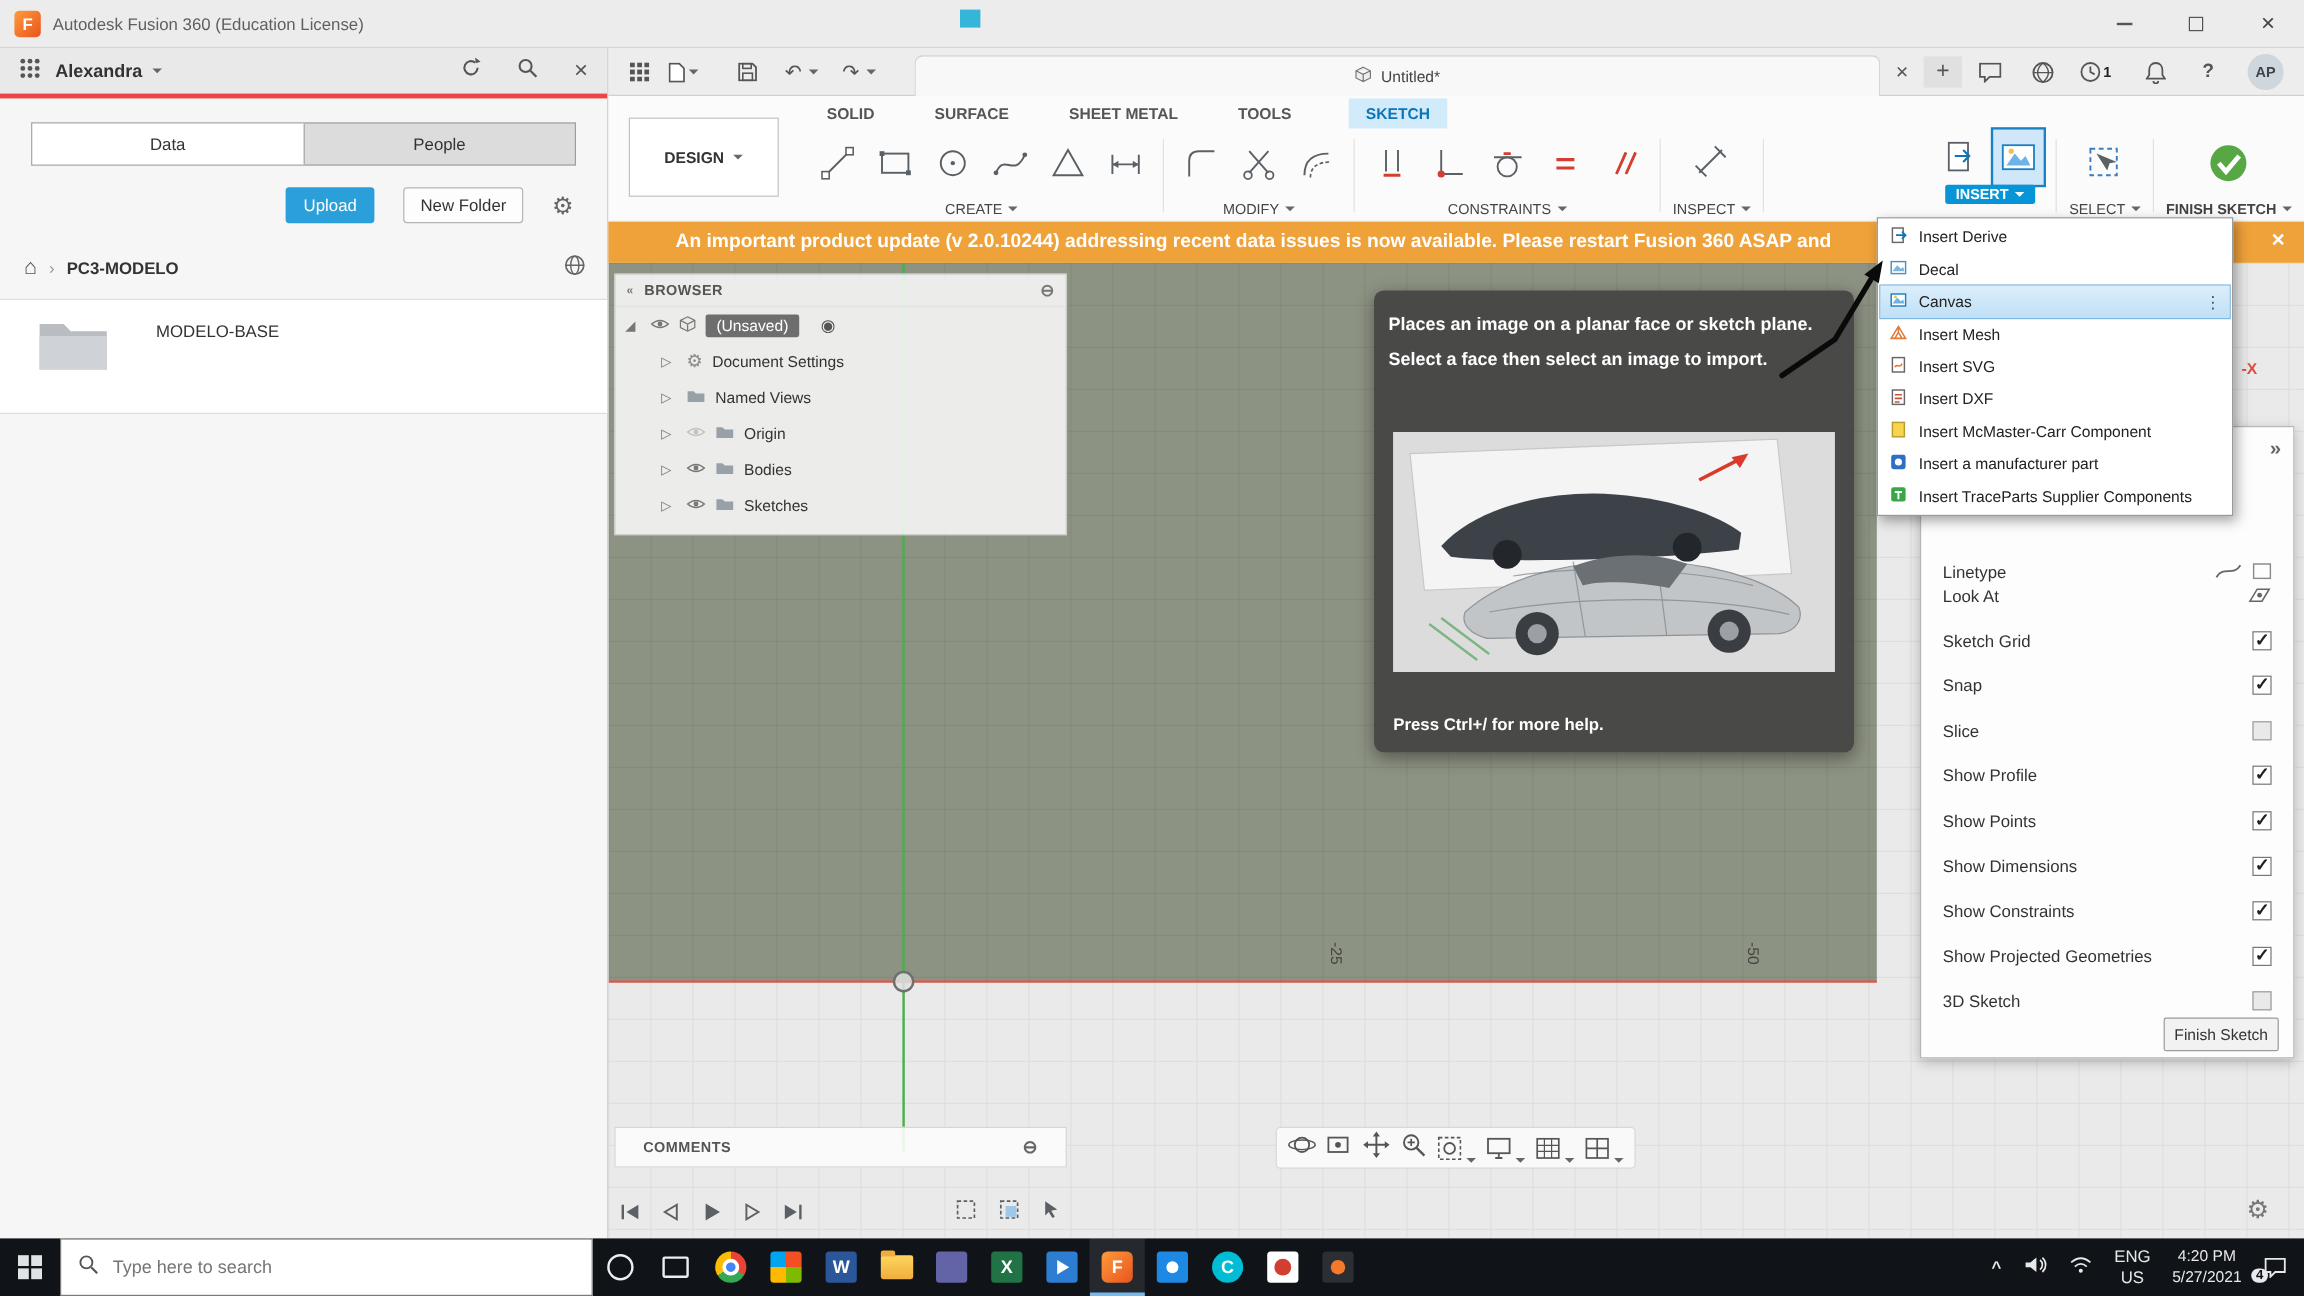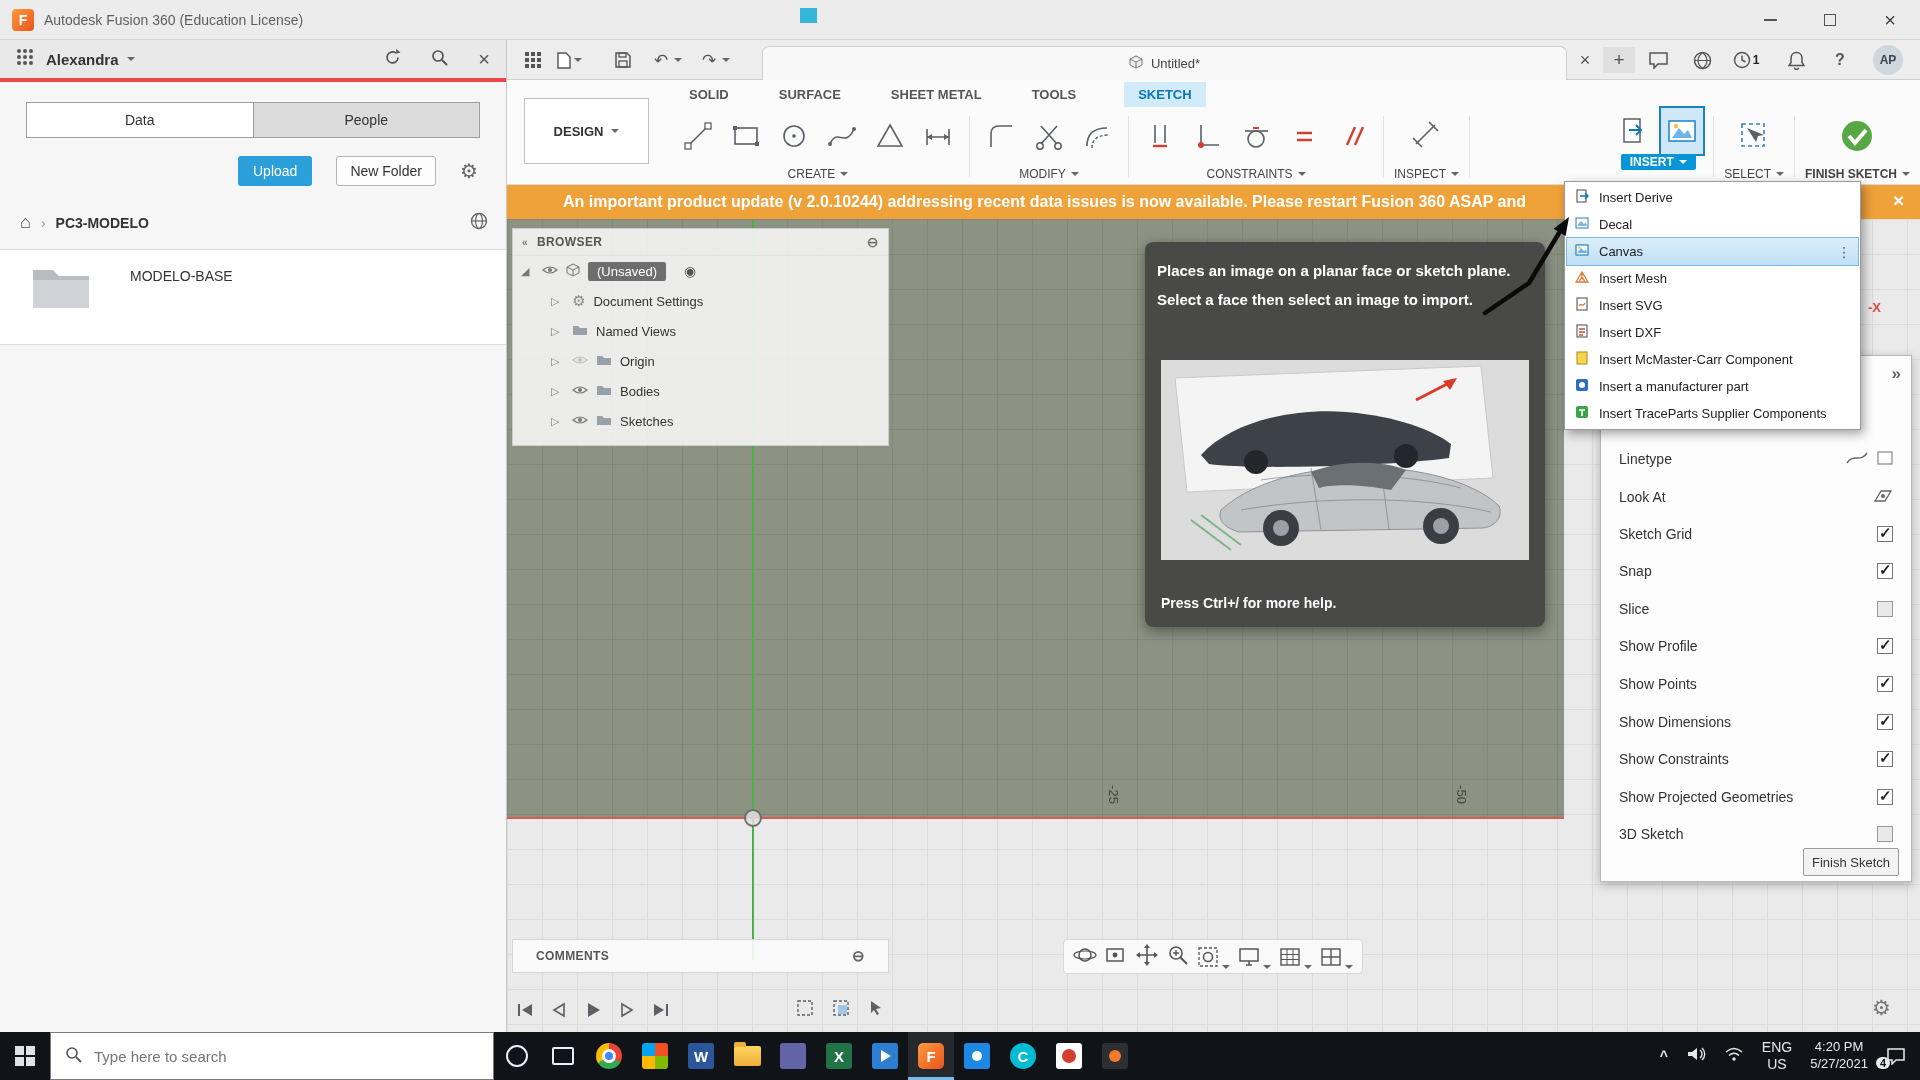--- a/index.html
+++ b/index.html
@@ -684,21 +684,21 @@
         <rect x="3" y="4" width="18" height="16" fill="none" stroke="#555" stroke-width="1.4"></rect>
         <path d="M12 4 v16 M3 12 h18" stroke="#555" stroke-width="1.4"></path>
       </svg>
       <span class="car"></span>
     </span>
 </div>
 
 <div class="palette">
   <div class="pal-expand">»</div>
 
-  <div class="pal-row" style="top:86px">
+  <div class="pal-row" style="top:104px">
     <span>Linetype</span>
     <span class="pal-ic">
       <span><svg width="22" height="14">
             <path d="M1 12 C7 2 15 12 21 2" fill="none" stroke="#666" stroke-width="1.5"></path>
           </svg></span>
       <span><svg width="16" height="14">
             <rect x="1" y="1" width="14" height="12" fill="none" stroke="#888" stroke-width="1.2"></rect>
           </svg></span>
     </span>
   </div>

